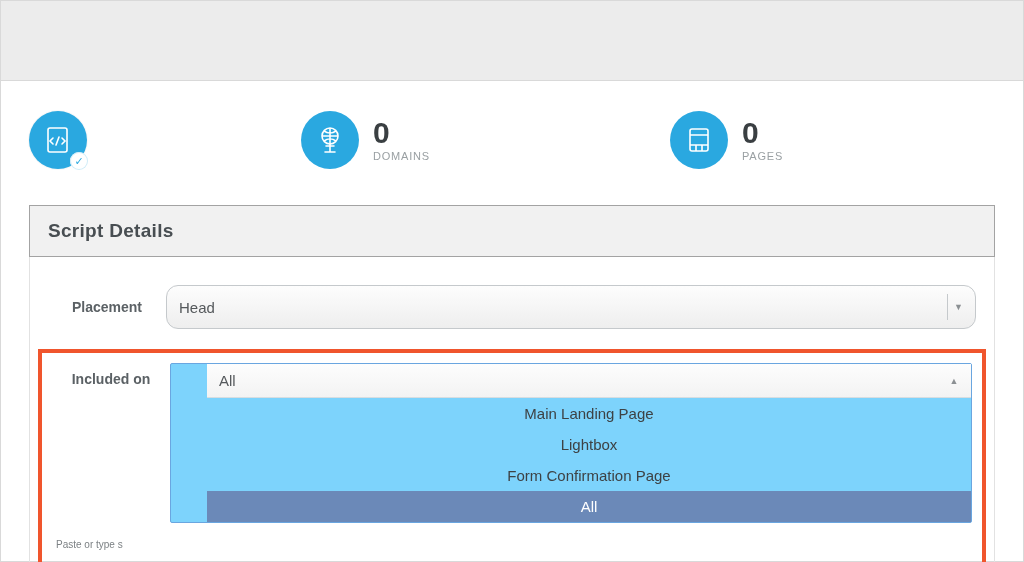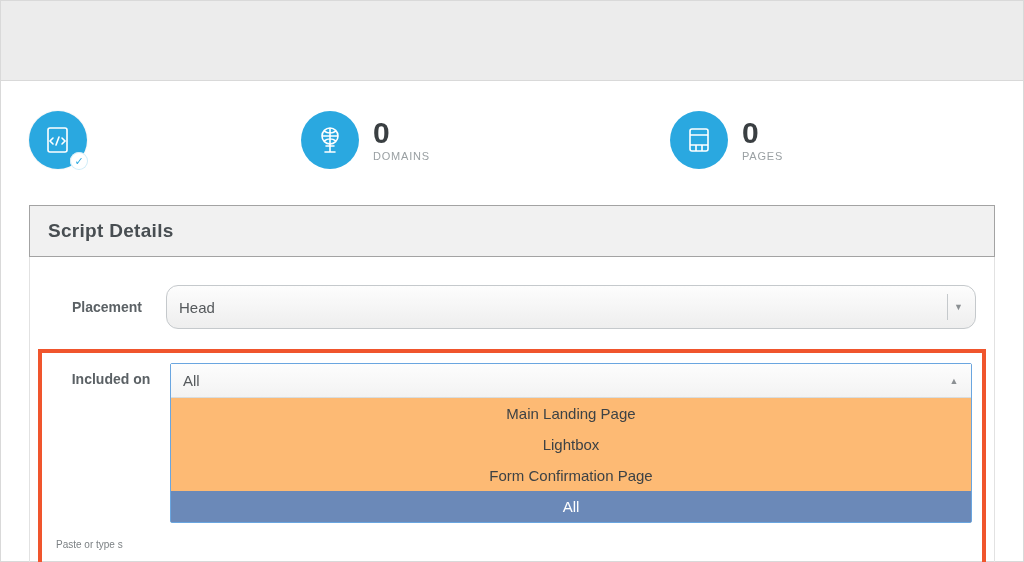--- a/index.html
+++ b/index.html
@@ -103,25 +103,26 @@
     color: #8b9093;
     font-size: 9px;
   }
   .highlight-box {
     border: 4px solid #f0552d;
     margin: 6px 8px 0 8px;
     padding: 10px 10px 14px 10px;
   }
   .open-select {
     border: 1px solid #6aa6e0;
-    background: #fdba74;
+    background: #7dd3fc;
     border-radius: 2px;
     font-size: 15px;
     color: #55595c;
     position: relative;
+    padding-left: 36px;
   }
   .open-select-header {
     height: 34px;
     display: flex;
     align-items: center;
     justify-content: space-between;
     padding: 0 6px 0 12px;
     background: linear-gradient(#fdfdfd,#f3f3f3);
     border-bottom: 1px solid #d8dde0;
     cursor: pointer;

